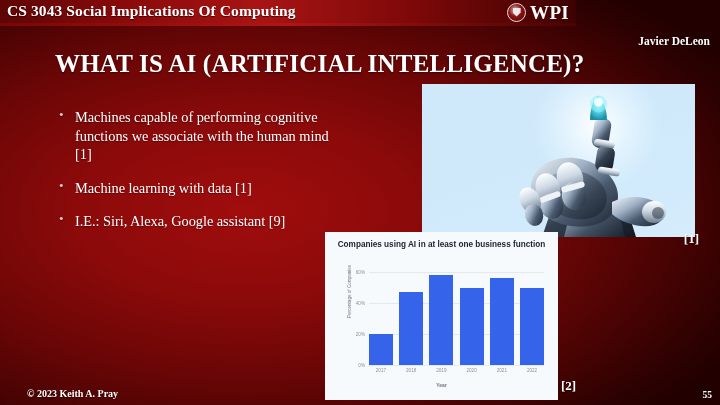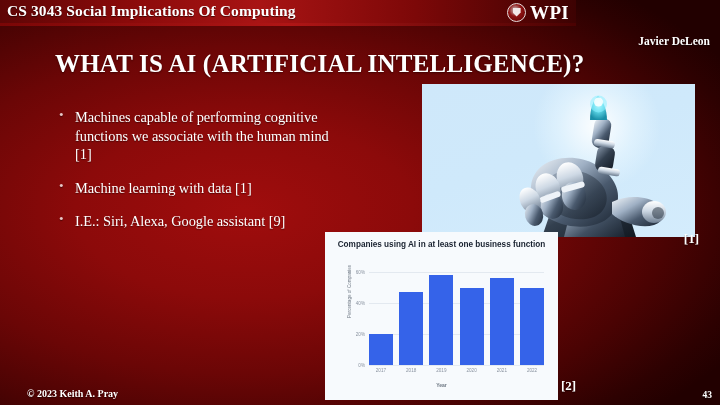--- a/index.html
+++ b/index.html
@@ -286,15 +286,15 @@
       <span class="x-label">2022</span>
     </div>
 
     <div id="x-axis-title">Year</div>
   </div>
 
   <div class="citation" id="citation-1">[1]</div>
   <div class="citation" id="citation-2">[2]</div>
 
   <div id="footer-copyright">© 2023 Keith A. Pray</div>
-  <div id="footer-pagenum">43</div>
+  <div id="footer-pagenum">55</div>
 
 </div>
 
 </body></html>

